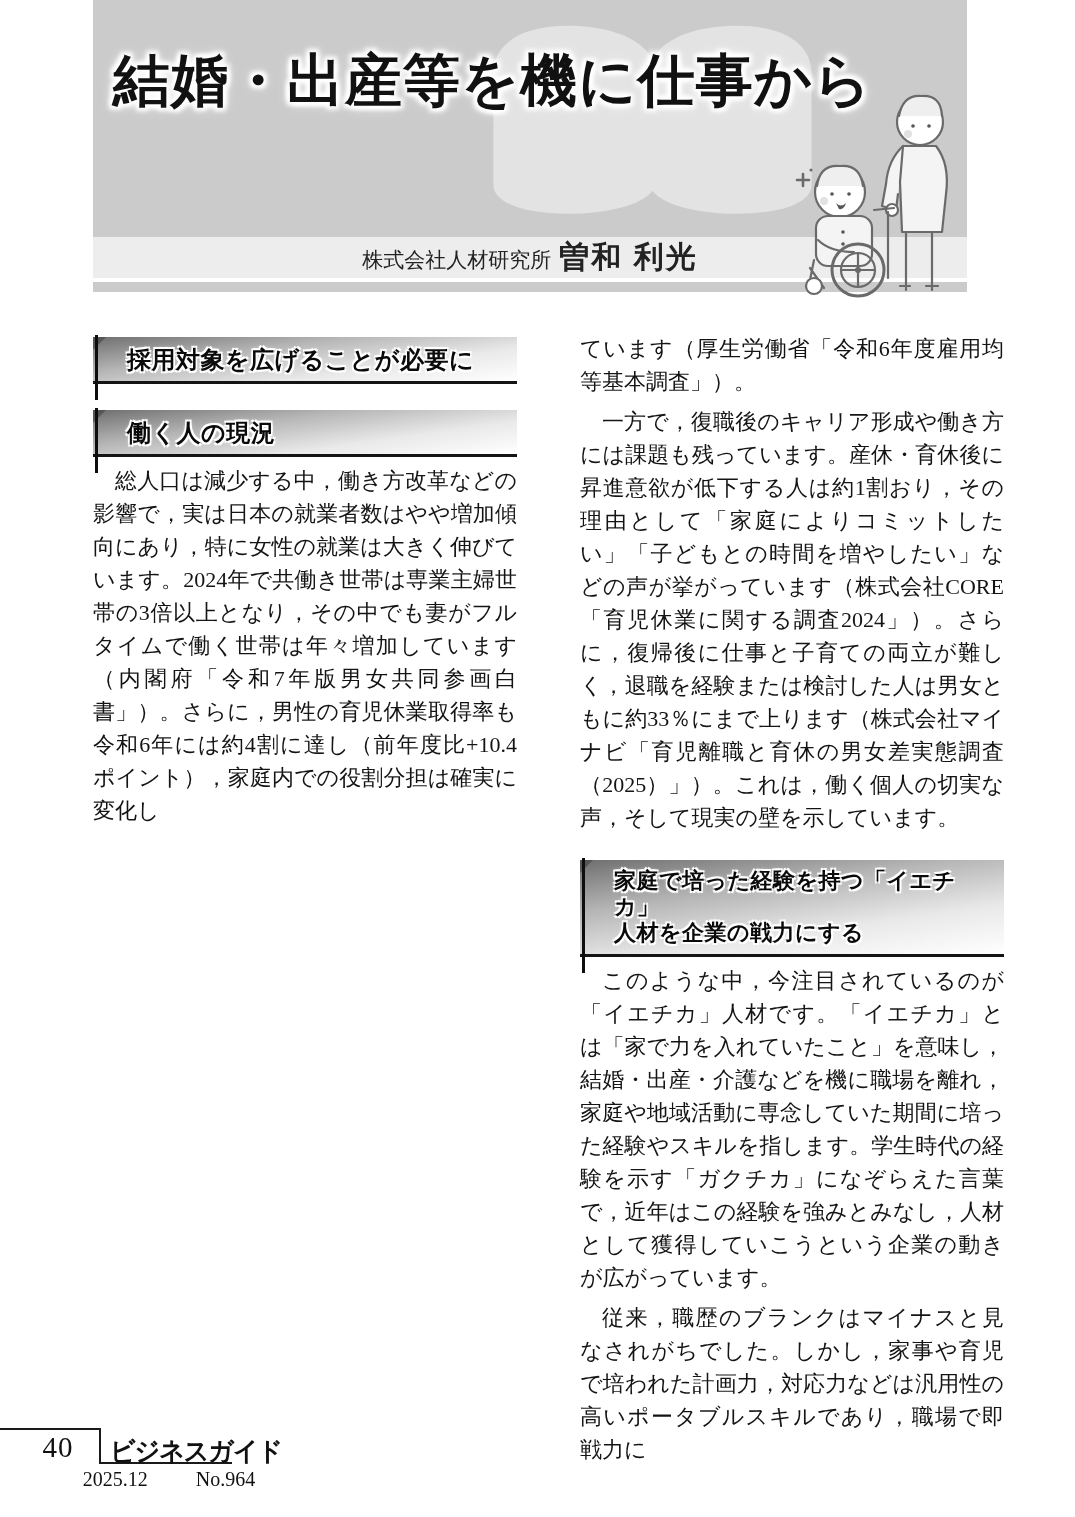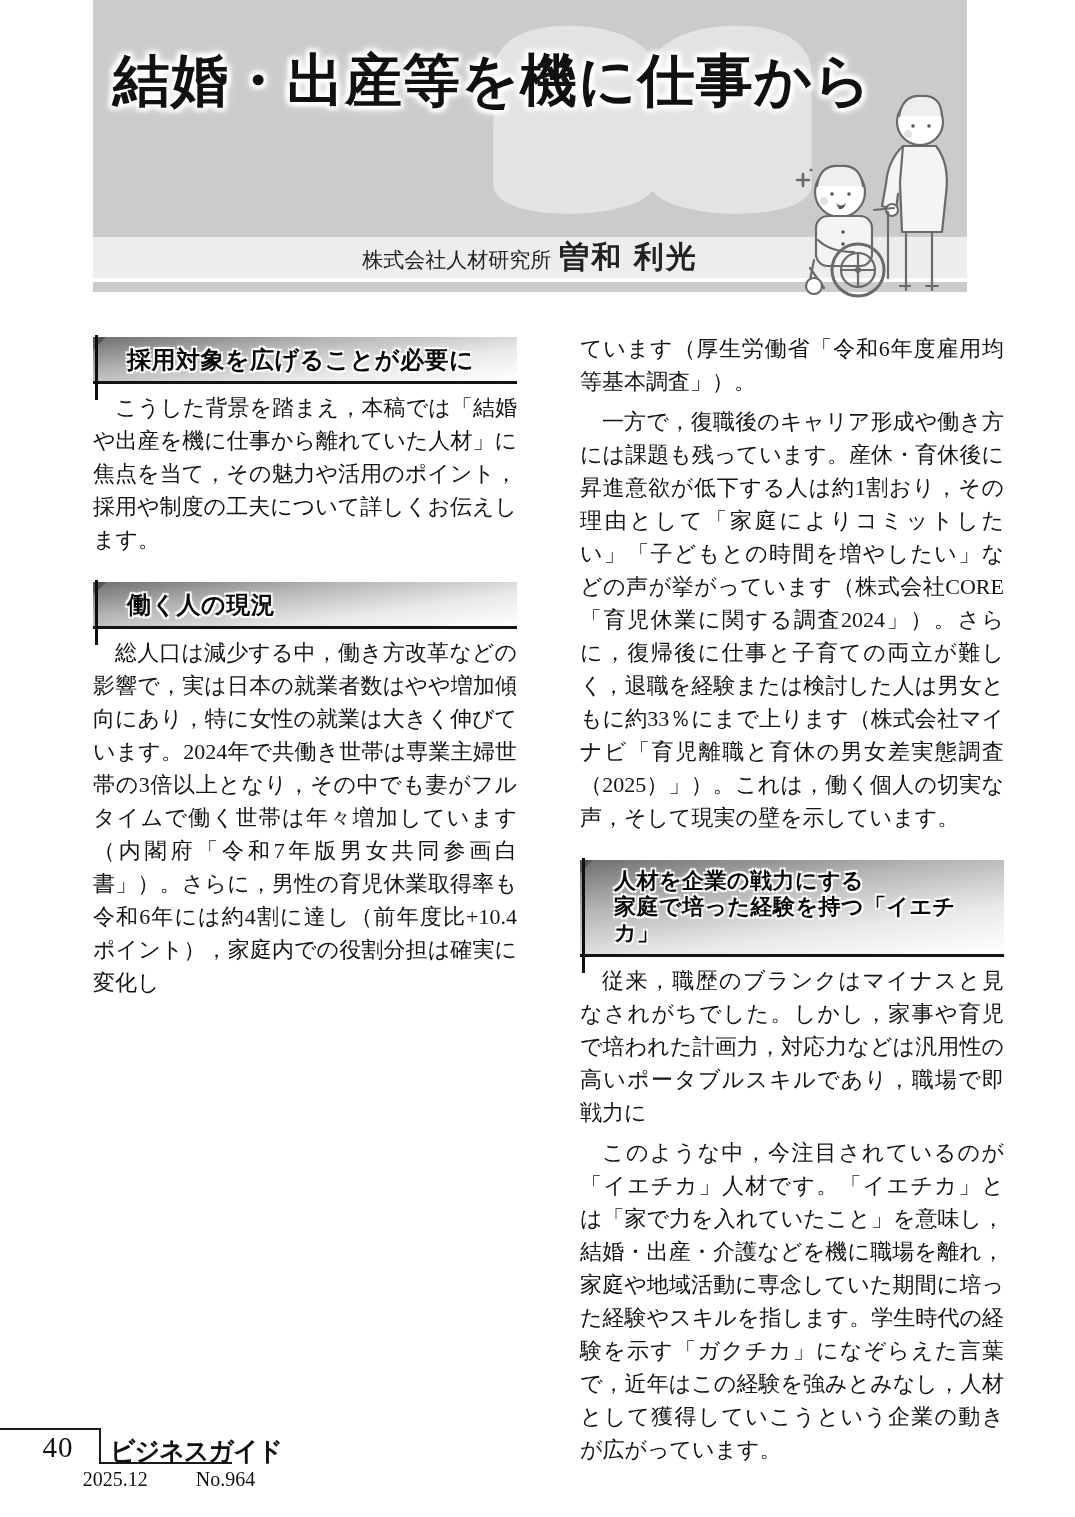--- a/index.html
+++ b/index.html
@@ -140,42 +140,41 @@
         <circle cx="44" cy="204" r="8" fill="#ffffff"></circle>
       </g>
     </svg>
   </div>
 
   <div id="col-left" class="col">
     <div class="sec-head">
       <div class="sec-bar"></div>
       <div class="sec-box">採用対象を広げることが必要に</div>
     </div>
-    <p>こうした背景を踏まえ，本稿では「結婚や出産を機に仕事から離れていた人材」に焦点を当て，その魅力や活用のポイント，採用や制度の工夫について詳しくお伝えします。</p>
 
     <div class="sec-head gap">
       <div class="sec-bar"></div>
       <div class="sec-box">働く人の現況</div>
     </div>
     <p>総人口は減少する中，働き方改革などの影響で，実は日本の就業者数はやや増加傾向にあり，特に女性の就業は大きく伸びています。2024年で共働き世帯は専業主婦世帯の3倍以上となり，その中でも妻がフルタイムで働く世帯は年々増加しています（内閣府「令和7年版男女共同参画白書」）。さらに，男性の育児休業取得率も令和6年には約4割に達し（前年度比+10.4ポイント），家庭内での役割分担は確実に変化し</p>
   </div>
 
   <div id="col-right" class="col">
     <p class="noindent">ています（厚生労働省「令和6年度雇用均等基本調査」）。</p>
     <p>一方で，復職後のキャリア形成や働き方には課題も残っています。産休・育休後に昇進意欲が低下する人は約1割おり，その理由として「家庭によりコミットしたい」「子どもとの時間を増やしたい」などの声が挙がっています（株式会社CORE「育児休業に関する調査2024」）。さらに，復帰後に仕事と子育ての両立が難しく，退職を経験または検討した人は男女ともに約33％にまで上ります（株式会社マイナビ「育児離職と育休の男女差実態調査（2025）」）。これは，働く個人の切実な声，そして現実の壁を示しています。</p>
 
     <div class="sec-head gap">
       <div class="sec-bar"></div>
       <div class="sec-box two-line">
+        <div>家庭で培った経験を持つ「イエチカ」</div>
         <div>人材を企業の戦力にする</div>
-        <div>家庭で培った経験を持つ「イエチカ」</div>
       </div>
     </div>
+    <p>このような中，今注目されているのが「イエチカ」人材です。「イエチカ」とは「家で力を入れていたこと」を意味し，結婚・出産・介護などを機に職場を離れ，家庭や地域活動に専念していた期間に培った経験やスキルを指します。学生時代の経験を示す「ガクチカ」になぞらえた言葉で，近年はこの経験を強みとみなし，人材として獲得していこうという企業の動きが広がっています。</p>
     <p>従来，職歴のブランクはマイナスと見なされがちでした。しかし，家事や育児で培われた計画力，対応力などは汎用性の高いポータブルスキルであり，職場で即戦力に</p>
-    <p>このような中，今注目されているのが「イエチカ」人材です。「イエチカ」とは「家で力を入れていたこと」を意味し，結婚・出産・介護などを機に職場を離れ，家庭や地域活動に専念していた期間に培った経験やスキルを指します。学生時代の経験を示す「ガクチカ」になぞらえた言葉で，近年はこの経験を強みとみなし，人材として獲得していこうという企業の動きが広がっています。</p>
   </div>
 
   <div class="f-line" id="f-line-top"></div>
   <div class="f-line" id="f-line-vert"></div>
   <div class="f-line" id="f-line-bottom"></div>
   <div id="f-pagenum">40</div>
   <div id="f-logo">ビジネスガイド</div>
   <div id="f-issue">
     <span>2025.12</span>
     <span class="divider"></span>

